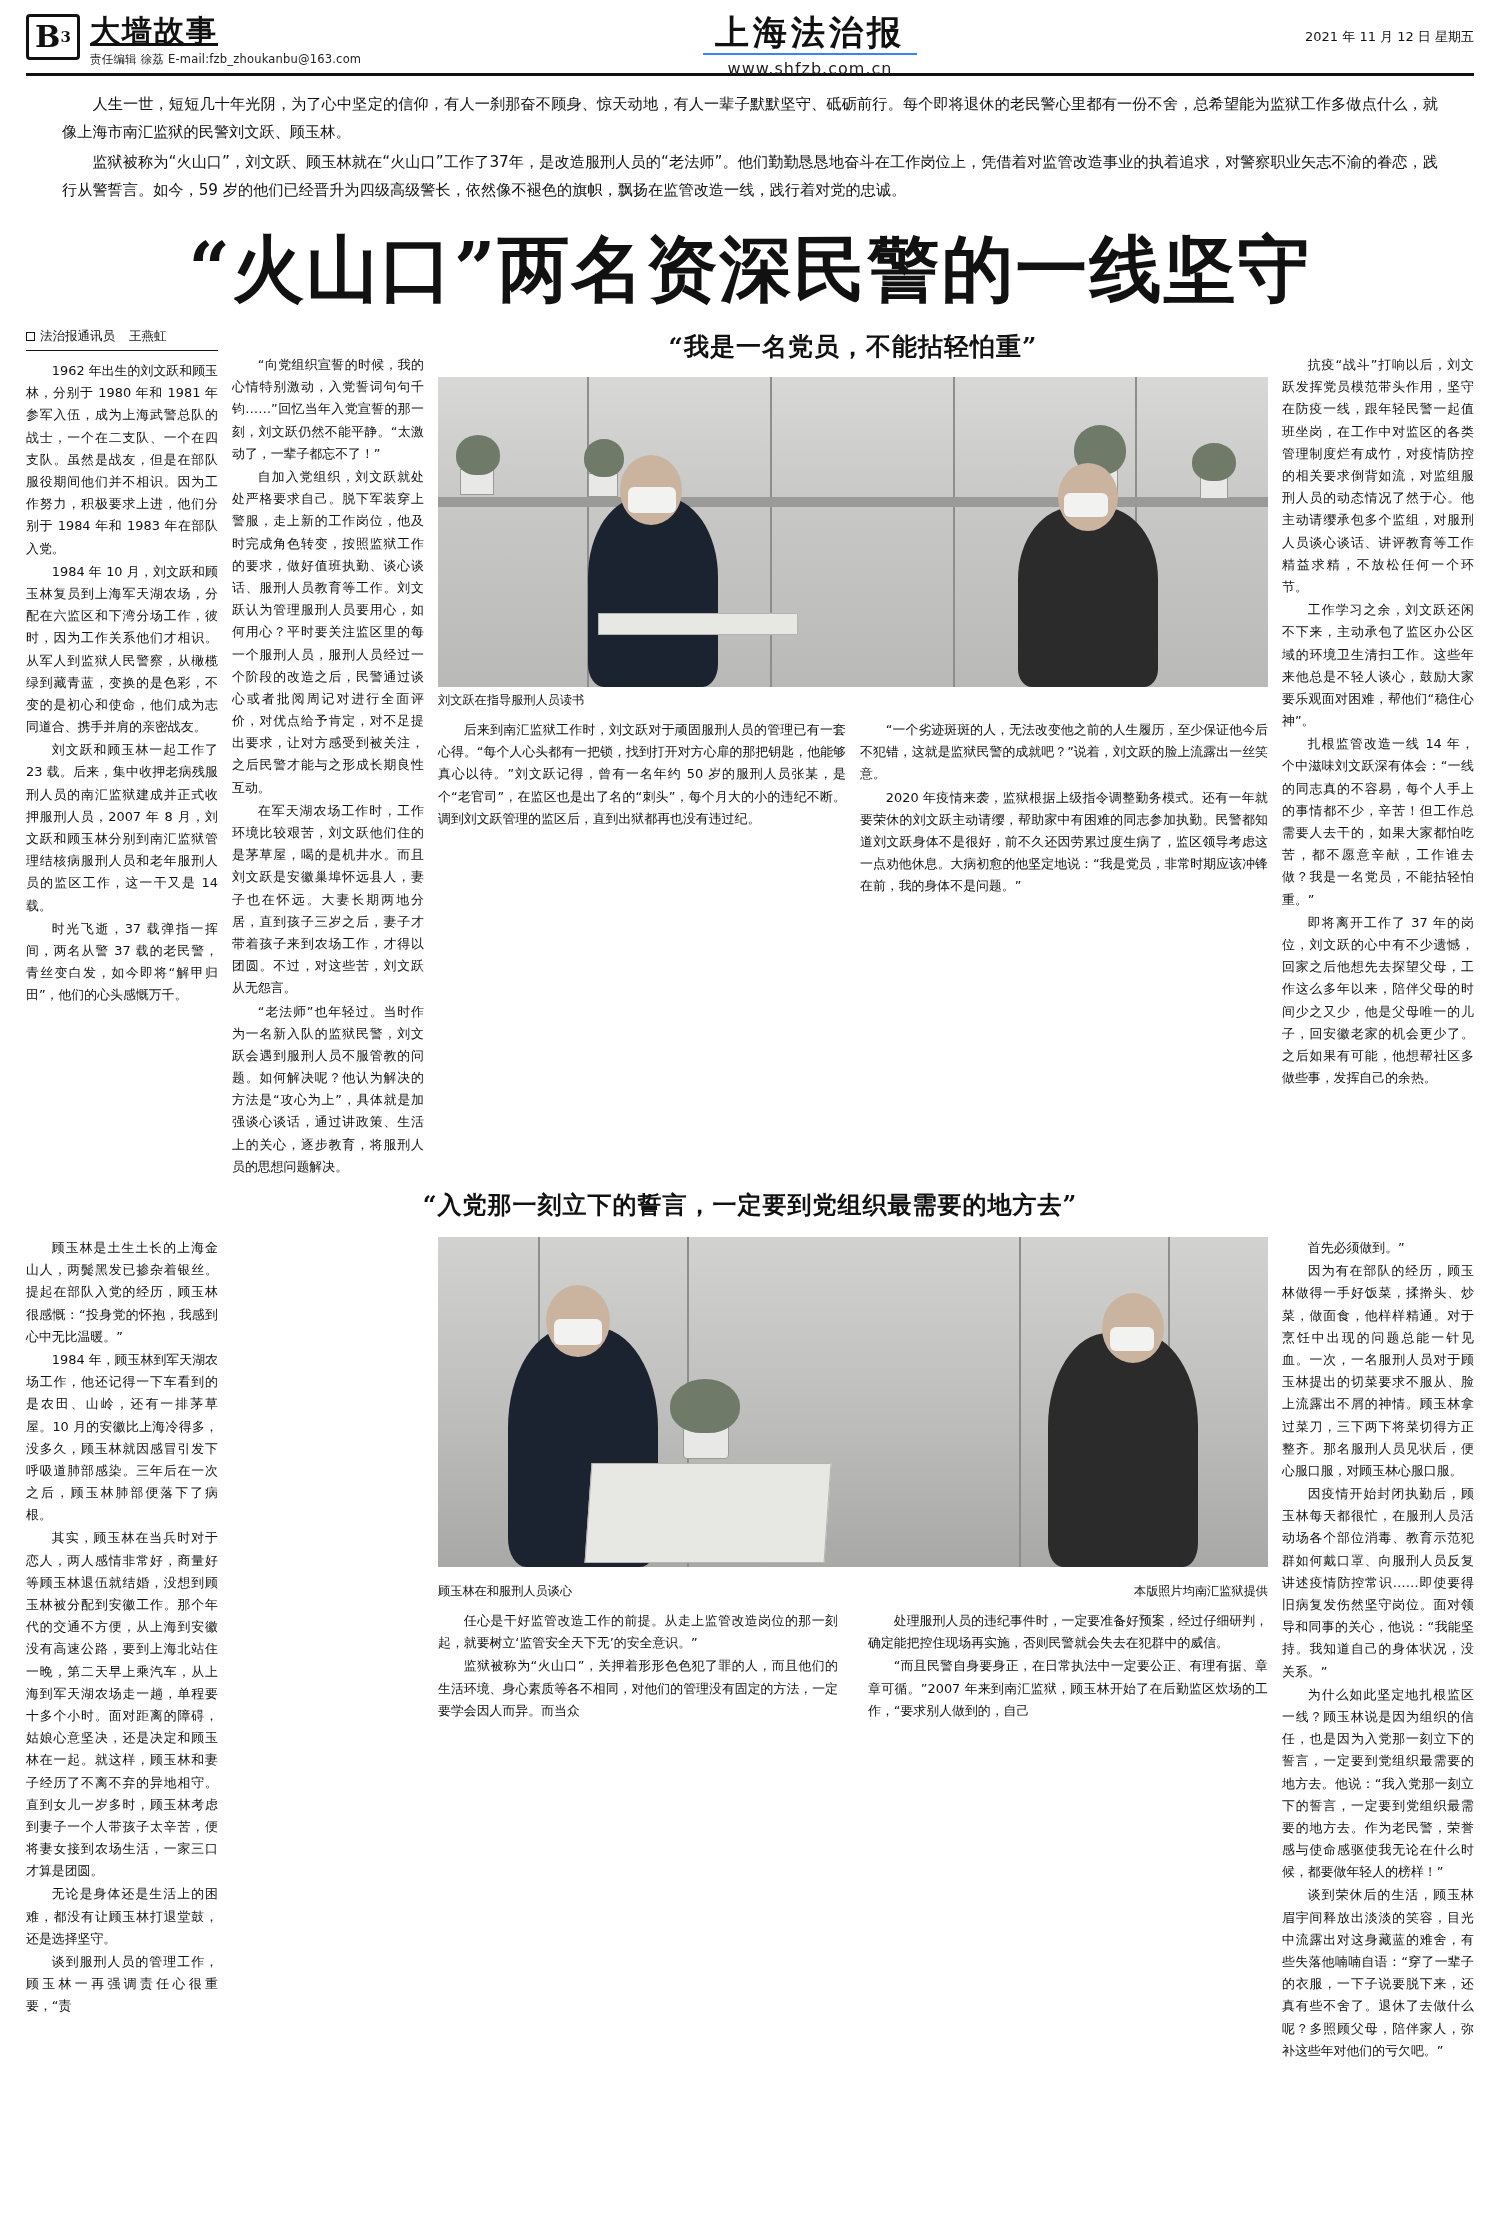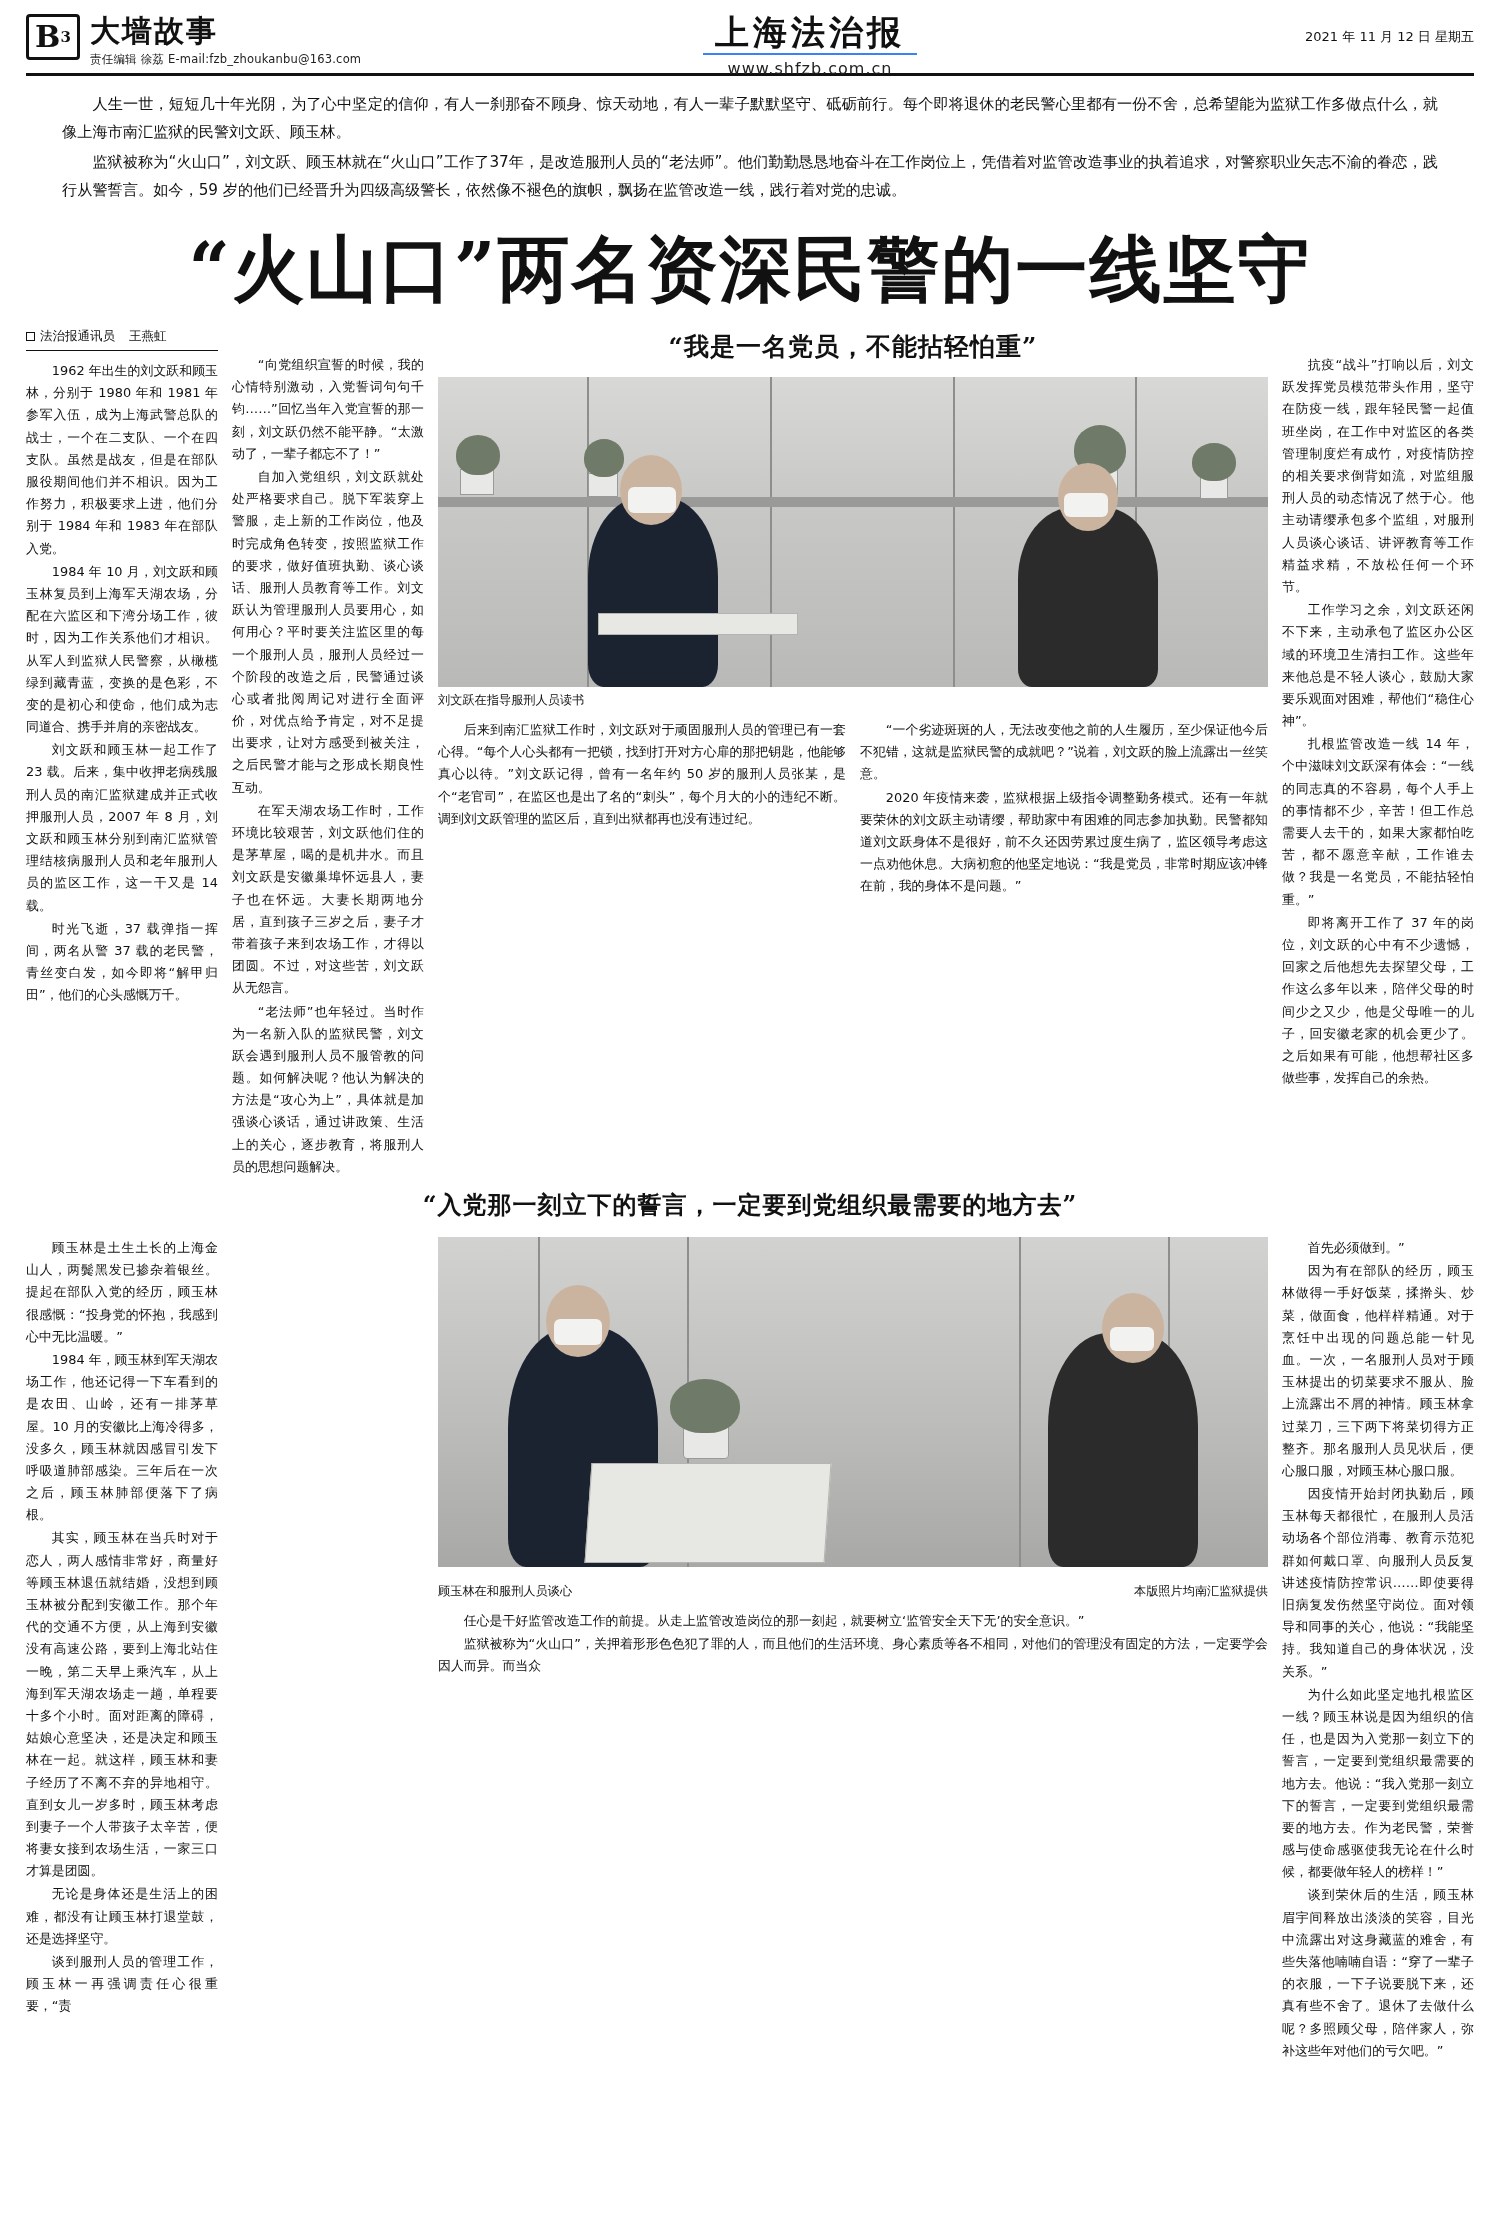--- a/index.html
+++ b/index.html
@@ -19,21 +19,21 @@
   .bsec {
     width:54px; height:46px; border:3px solid #111; border-radius:4px;
     display:flex; align-items:center; justify-content:center;
     font-family:"DejaVu Serif","Liberation Serif",serif;
     font-weight:bold; font-size:30px; line-height:1; position:relative; flex:none;
   }
   .bsec .sub { font-size:15px; vertical-align:-4px; }
   .mh-title-wrap { padding-top:0px; }
   .mh-title {
     font-family:"DejaVu Serif","Liberation Serif",serif;
-    font-weight:bold; font-size:30px; letter-spacing:2px; line-height:1.1;
+    font-weight:bold; font-size:30px; letter-spacing:2px; line-height:1.1;text-decoration:underline;
   }
   .mh-sub { font-size:11.5px; color:#222; margin-top:5px; letter-spacing:0.2px; }
   .mh-center { flex:1; text-align:center; }
   .paper-name {
     font-family:"DejaVu Serif","Liberation Serif",serif;
     font-weight:bold; font-size:34px; letter-spacing:4px; line-height:1.1;
     border-bottom:2px solid #3b82f6; display:inline-block; padding:0 12px 2px 12px;
   }
   .paper-url { font-size:16px; letter-spacing:1px; margin-top:4px; color:#222; }
   .mh-right { width:300px; text-align:right; font-size:13px; padding-top:14px; }
@@ -230,20 +230,24 @@
       <div class="cap-row">
         <span>顾玉林在和服刑人员谈心</span>
         <span>本版照片均南汇监狱提供</span>
       </div>
       <div class="body-text" style="margin-top:10px">
         <div style="display:flex;gap:30px">
           <div style="flex:1">
             <p>任心是干好监管改造工作的前提。从走上监管改造岗位的那一刻起，就要树立‘监管安全天下无’的安全意识。”</p>
             <p>监狱被称为“火山口”，关押着形形色色犯了罪的人，而且他们的生活环境、身心素质等各不相同，对他们的管理没有固定的方法，一定要学会因人而异。而当众</p>
           </div>
+          <div style="flex:1">
+            <p>处理服刑人员的违纪事件时，一定要准备好预案，经过仔细研判，确定能把控住现场再实施，否则民警就会失去在犯群中的威信。</p>
+            <p>“而且民警自身要身正，在日常执法中一定要公正、有理有据、章章可循。”2007 年来到南汇监狱，顾玉林开始了在后勤监区炊场的工作，“要求别人做到的，自己</p>
+          </div>
         </div>
       </div>
     </div>
 
     <div class="c4">
       <div class="body-text">
         <p>首先必须做到。”</p>
         <p>因为有在部队的经历，顾玉林做得一手好饭菜，揉擀头、炒菜，做面食，他样样精通。对于烹饪中出现的问题总能一针见血。一次，一名服刑人员对于顾玉林提出的切菜要求不服从、脸上流露出不屑的神情。顾玉林拿过菜刀，三下两下将菜切得方正整齐。那名服刑人员见状后，便心服口服，对顾玉林心服口服。</p>
         <p>因疫情开始封闭执勤后，顾玉林每天都很忙，在服刑人员活动场各个部位消毒、教育示范犯群如何戴口罩、向服刑人员反复讲述疫情防控常识……即使要得旧病复发伤然坚守岗位。面对领导和同事的关心，他说：“我能坚持。我知道自己的身体状况，没关系。”</p>
         <p>为什么如此坚定地扎根监区一线？顾玉林说是因为组织的信任，也是因为入党那一刻立下的誓言，一定要到党组织最需要的地方去。他说：“我入党那一刻立下的誓言，一定要到党组织最需要的地方去。作为老民警，荣誉感与使命感驱使我无论在什么时候，都要做年轻人的榜样！”</p>

